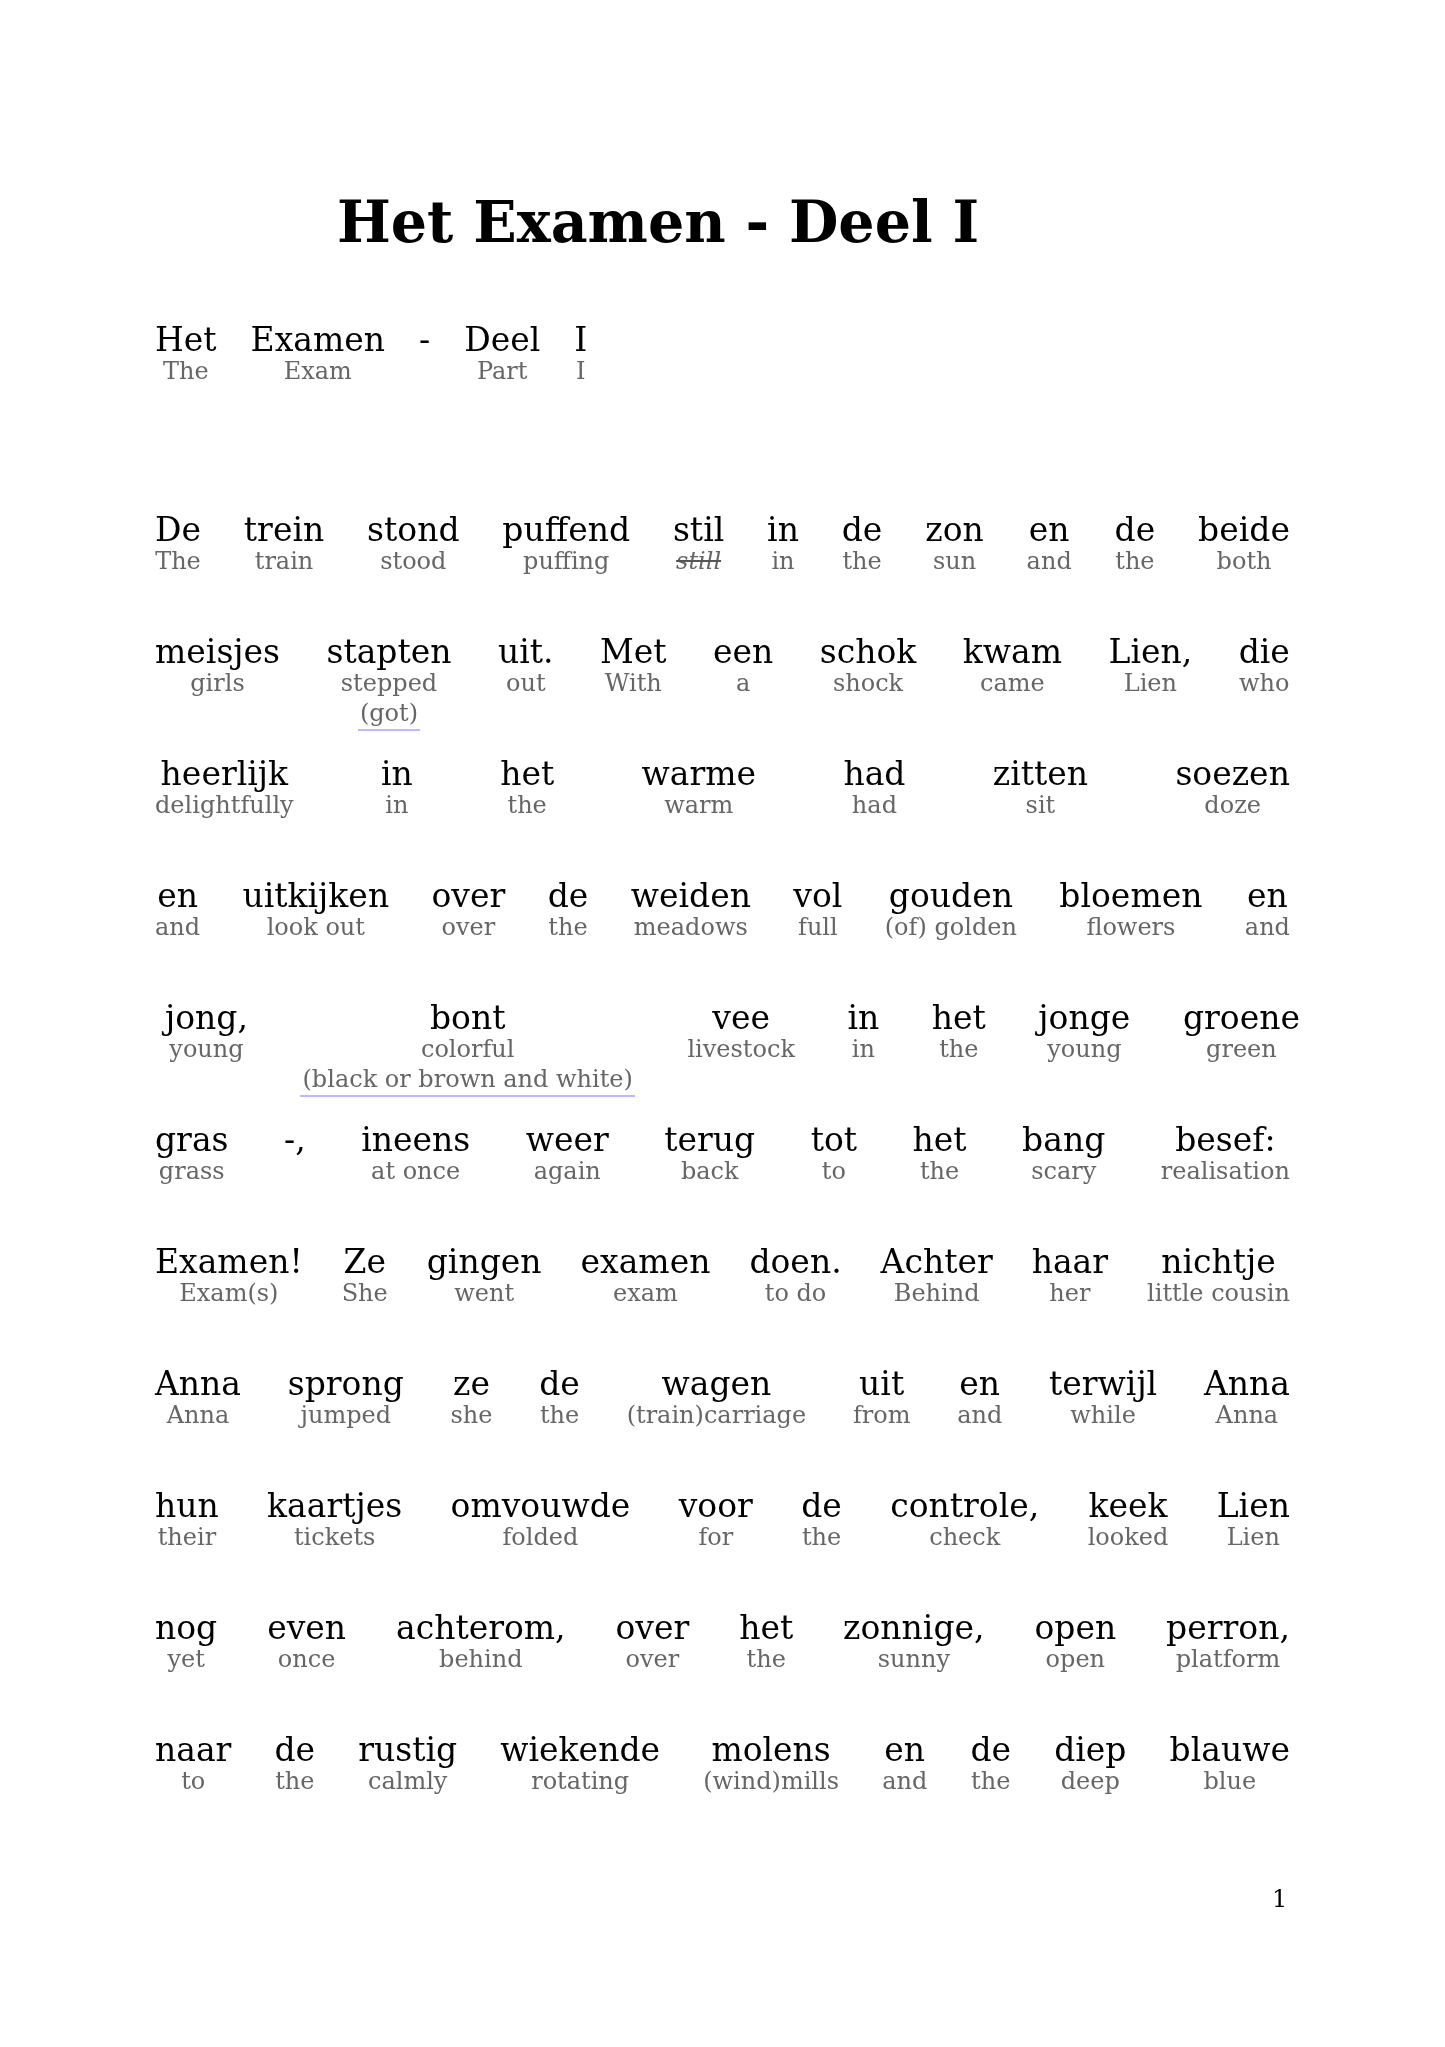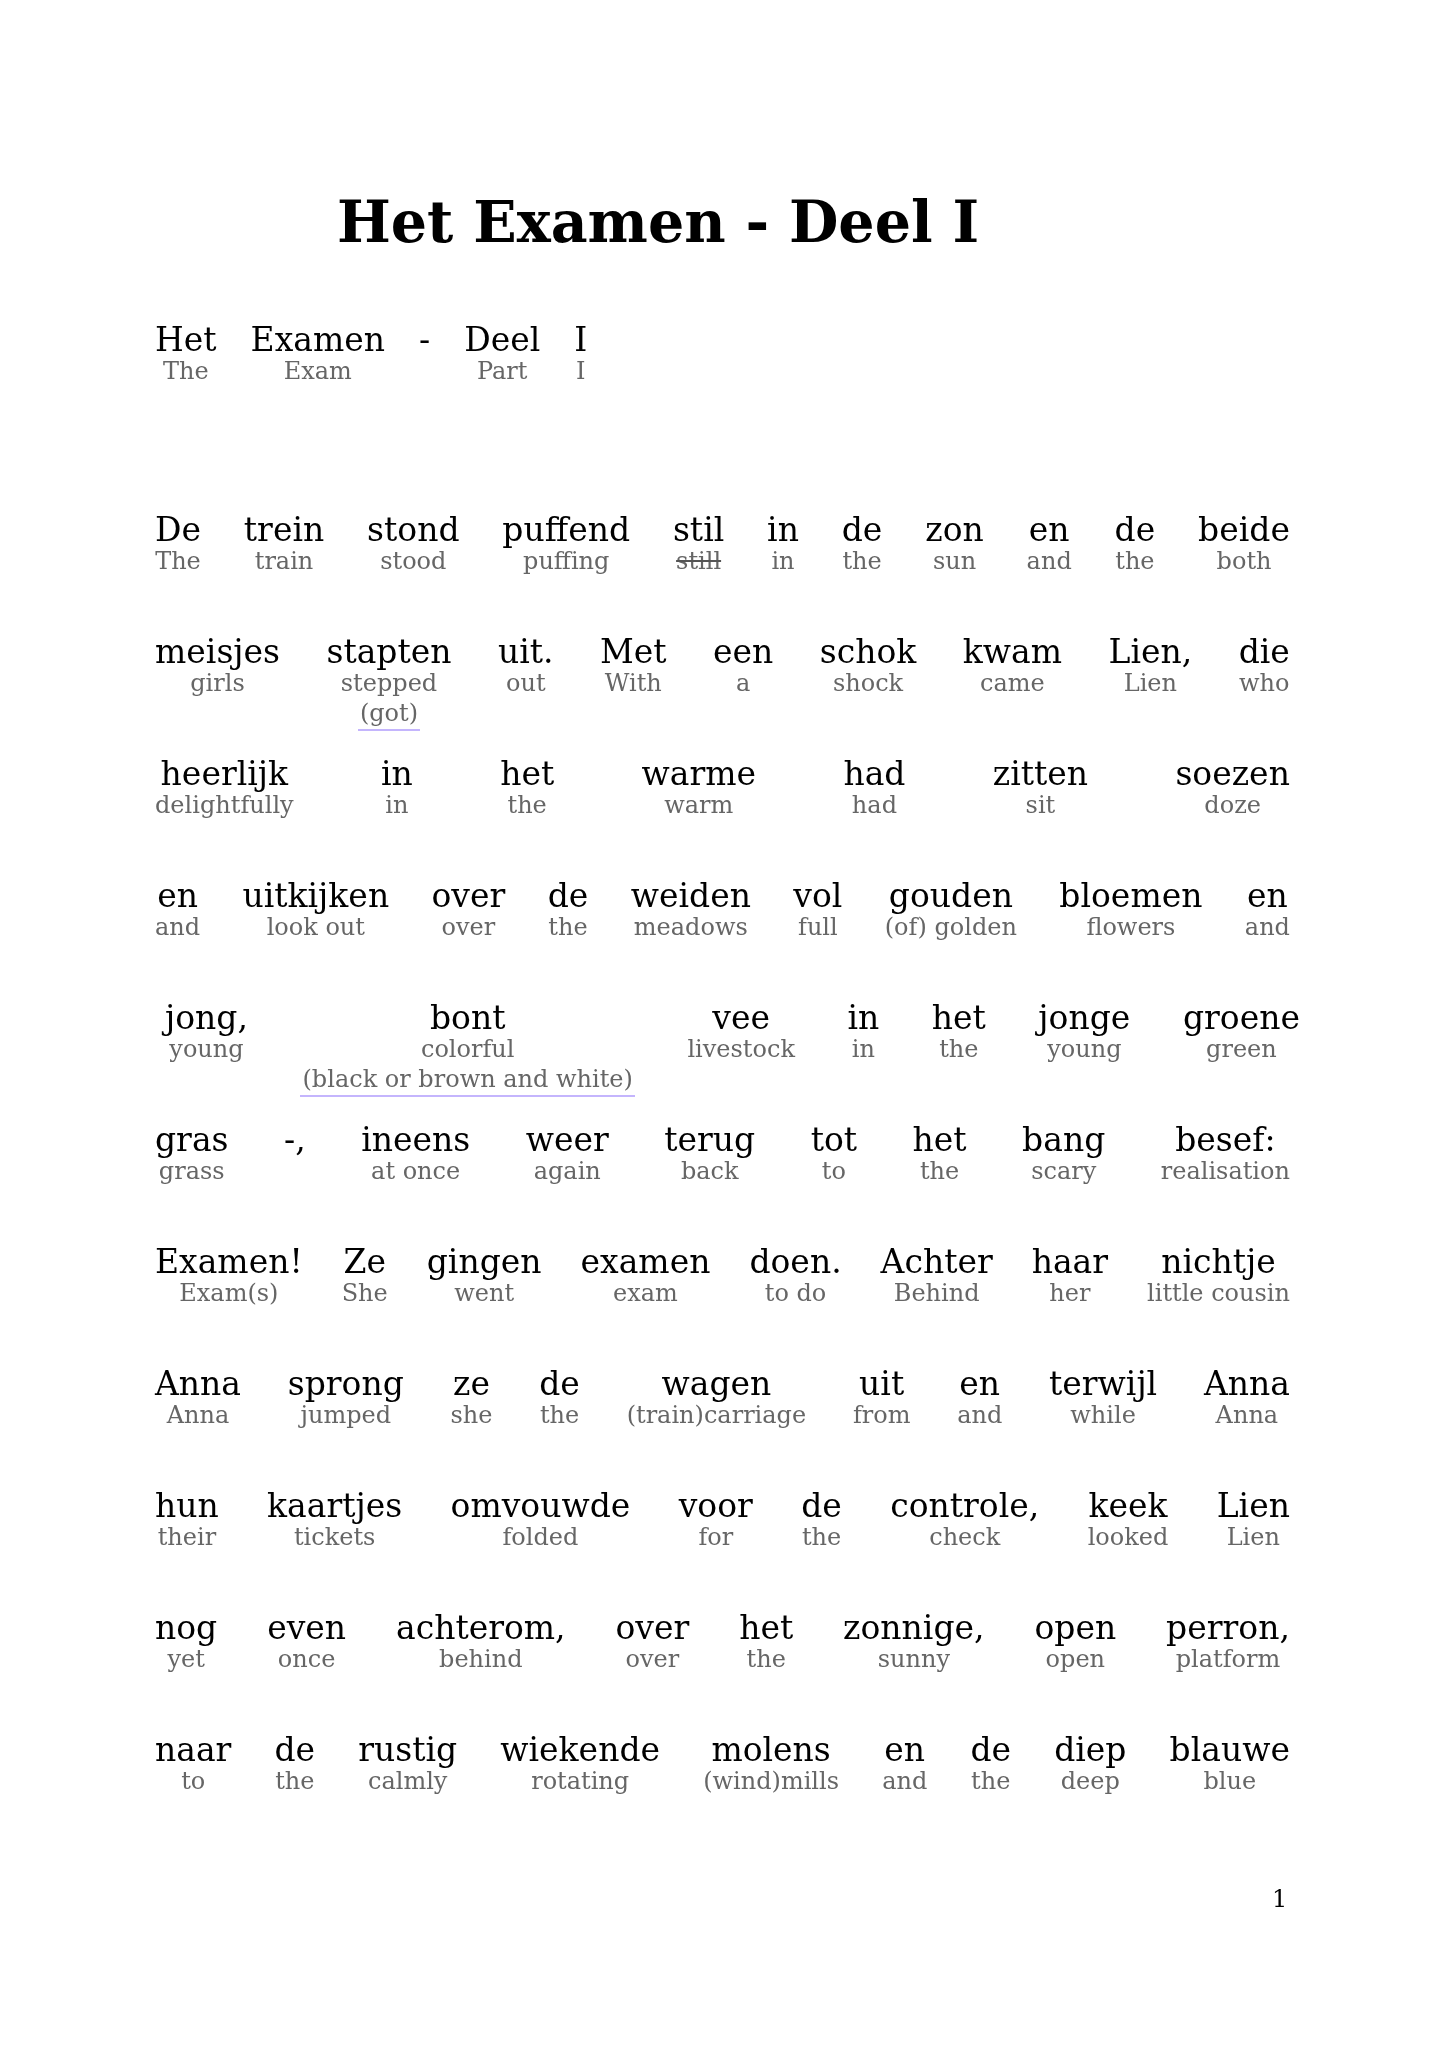--- a/index.html
+++ b/index.html
@@ -7,21 +7,21 @@
          font-family: "DejaVu Serif", serif; color: #000; }
   .title { position: absolute; left: 0; width: 1316px; top: 182px; text-align: center;
            font-size: 57px; font-weight: bold; line-height: 80px; margin: 0; }
   .line { position: absolute; left: 155px; width: 1135px; display: flex;
           justify-content: space-between; align-items: flex-start; }
   .line.loose { justify-content: flex-start; gap: 0; width: auto; }
   .col { display: flex; flex-direction: column; align-items: center; white-space: nowrap; }
   .nl { font-size: 33px; line-height: 40px; color: #000; }
   .en { font-size: 24px; line-height: 31px; color: #666666; margin-top: -4px; }
   .en.sub { margin-top: -1px; }
-  .en.strike { text-decoration: line-through; text-decoration-color: #555; }
+  .en.strike { text-decoration: line-through; text-decoration-color: #555; font-style: italic; }
   .annot { border-bottom: 2px solid #c4b5fd; padding: 0 2px; }
   .loose .col { margin-right: 34px; }
   .pagenum { position: absolute; left: 1272px; top: 1884px; font-size: 24px; line-height: 30px; color: #000; }
 </style>
 </head>
 <body>
 
 <h1 class="title">Het Examen - Deel I</h1>
 
 <div id="title-line" class="line loose" style="top:320px;">

